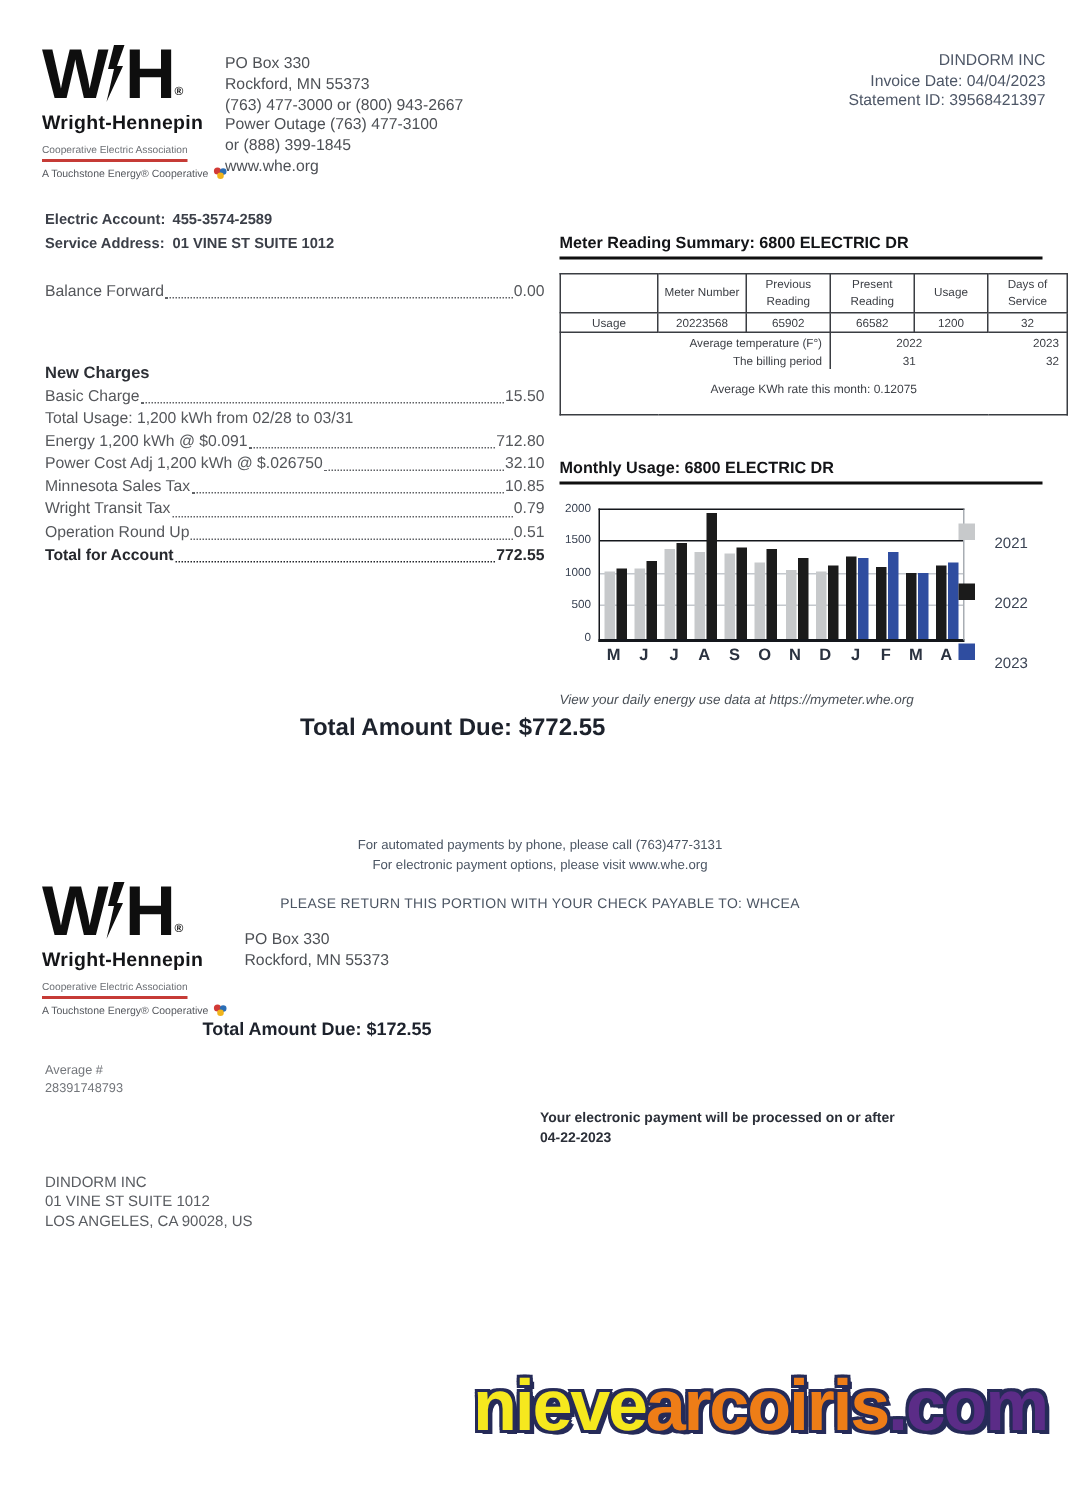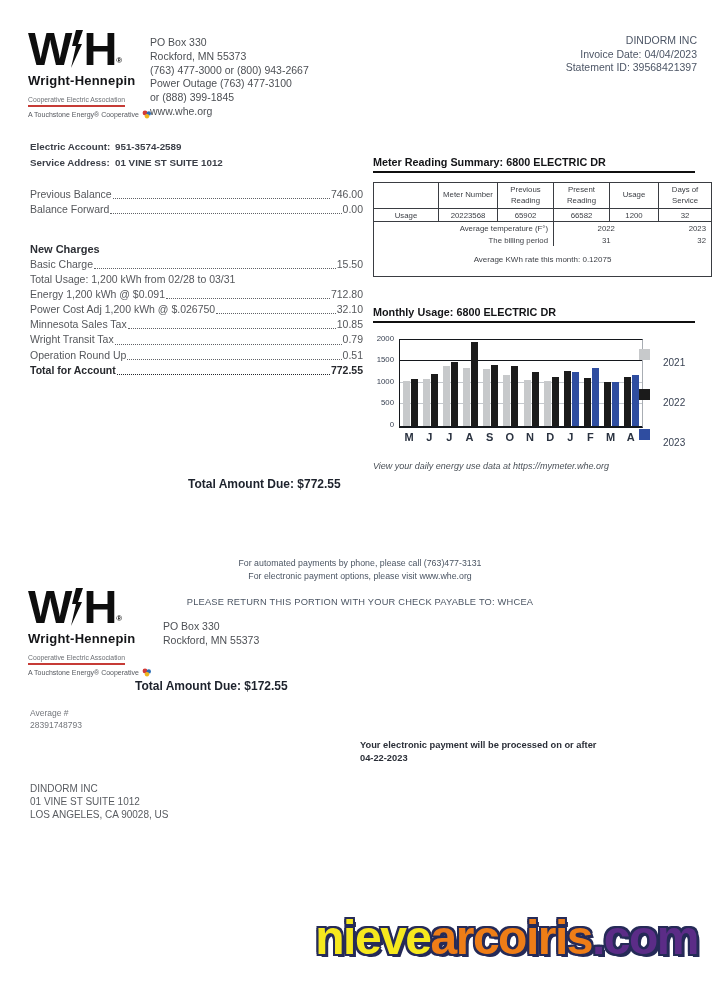--- a/index.html
+++ b/index.html
@@ -67,21 +67,21 @@
   .bar{width:7px;}
   .chart-xlabels{position:absolute;left:26px;top:92px;width:242px;display:flex;justify-content:space-around;}
   .x-label{font-size:11px;font-weight:bold;color:#2a3240;width:18px;text-align:center;}
   .chart-legend{position:absolute;left:266px;top:10px;display:flex;flex-direction:column;gap:21px;}
   .legend-row{display:flex;align-items:flex-start;gap:13px;}
   .legend-swatch{width:11px;height:11px;display:inline-block;}
   .legend-label{font-size:10px;color:#394253;margin-top:8px;}
   .chart-note{margin-top:10px;font-size:9px;font-style:italic;color:#4a5057;}
 
   
-  .total-top{position:absolute;left:188px;top:477px;font-size:12px;font-weight:bold;color:#1d222c;}
+  .total-top{position:absolute;left:200px;top:477px;font-size:16px;font-weight:bold;color:#1d222c;}
   .remit-block{position:absolute;left:16px;top:557px;width:688px;text-align:center;color:#4b5563;}
   .remit-line{font-size:8.8px;line-height:13px;}
   .remit-return{font-size:9.3px;margin-top:14px;letter-spacing:.2px;}
   .addr-bottom{position:absolute;left:163px;top:620px;font-size:10.5px;line-height:13.8px;color:#4d5055;}
   .total-bottom{position:absolute;left:135px;top:679px;font-size:12px;font-weight:bold;color:#1d222c;}
   .acct-num{position:absolute;left:30px;top:708px;font-size:8.5px;line-height:11.5px;color:#73767b;}
   .processing{position:absolute;left:360px;top:739px;font-size:9.3px;font-weight:bold;color:#2b2f38;line-height:12.5px;}
   .mailing{position:absolute;left:30px;top:782px;font-size:10px;line-height:13.2px;color:#595c61;}
 
   
@@ -131,34 +131,29 @@
 
   <div class="head-right">
     <div>DINDORM INC</div>
     <div>Invoice Date: 04/04/2023</div>
     <div>Statement ID: 39568421397</div>
   </div>
 
   <div class="acct-block">
     <div class="acct-row">
       <span class="acct-label">Electric Account:</span>
-      <span>951-3574-2589</span>
+      <span>455-3574-2589</span>
     </div>
     <div class="acct-row">
       <span class="acct-label">Service Address:</span>
       <span>01 VINE ST SUITE 1012</span>
     </div>
   </div>
 
   <div class="balance-block">
-    <div class="leader-row">
-      <span class="leader-label">Previous Balance</span>
-      <span class="leader-dots"></span>
-      <span class="leader-value">746.00</span>
-    </div>
     <div class="leader-row">
       <span class="leader-label">Balance Forward</span>
       <span class="leader-dots"></span>
       <span class="leader-value">0.00</span>
     </div>
   </div>
 
   <div class="charges-block">
     <div class="section-title">New Charges</div>
     <div class="leader-row">

